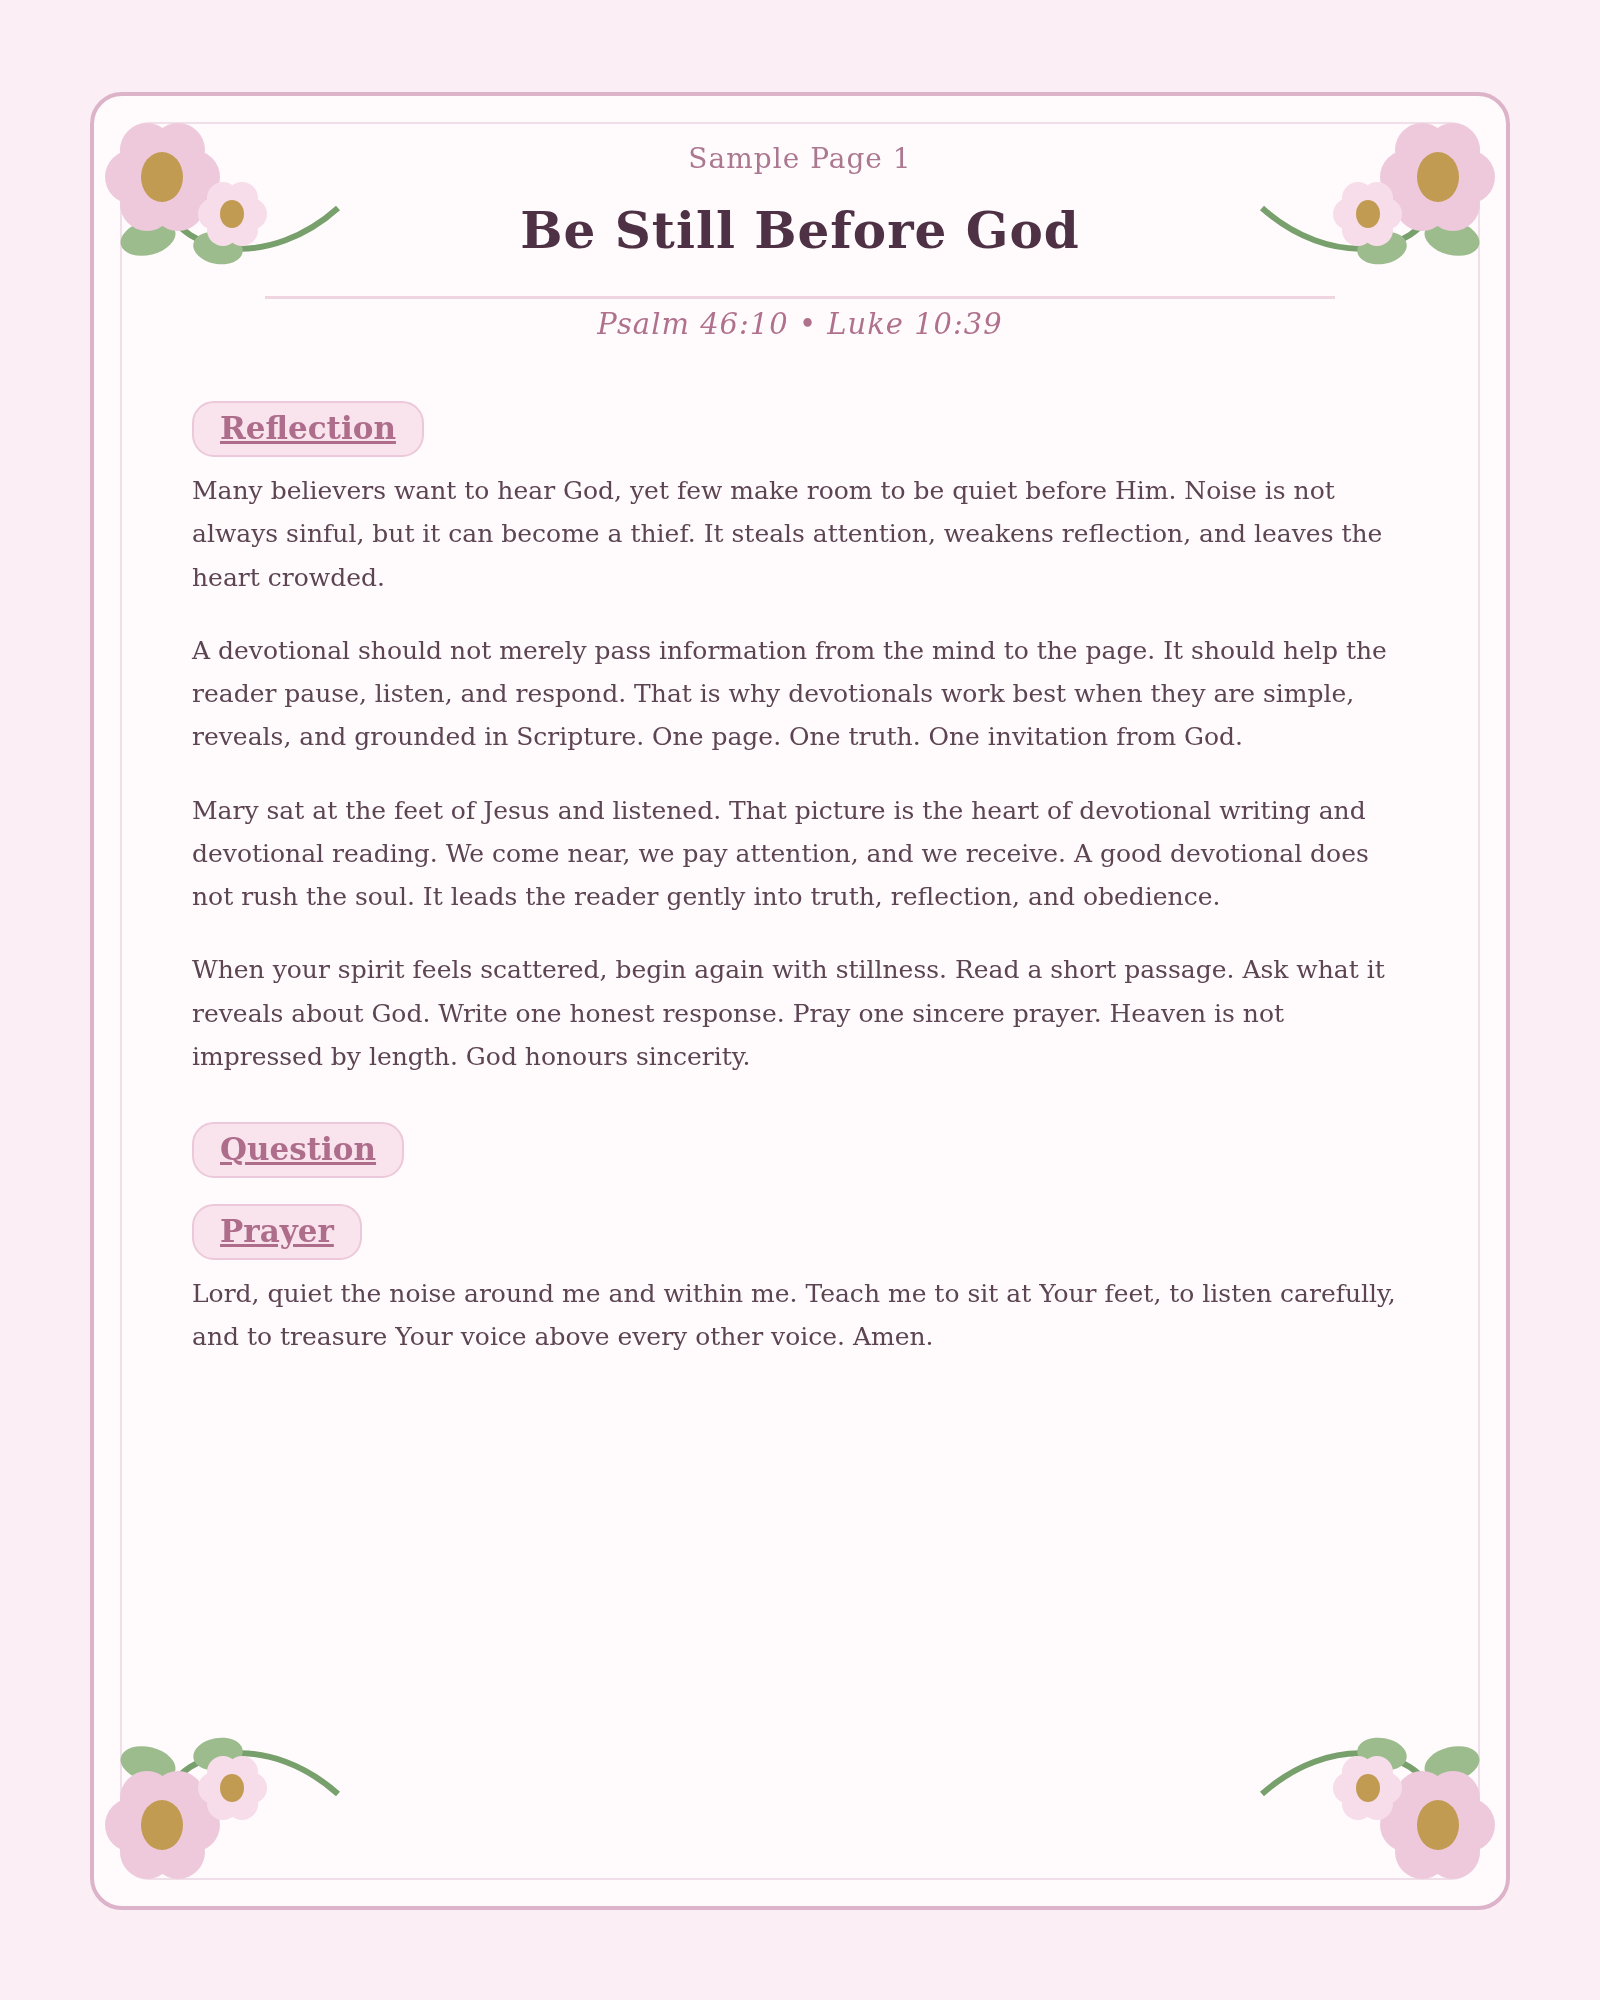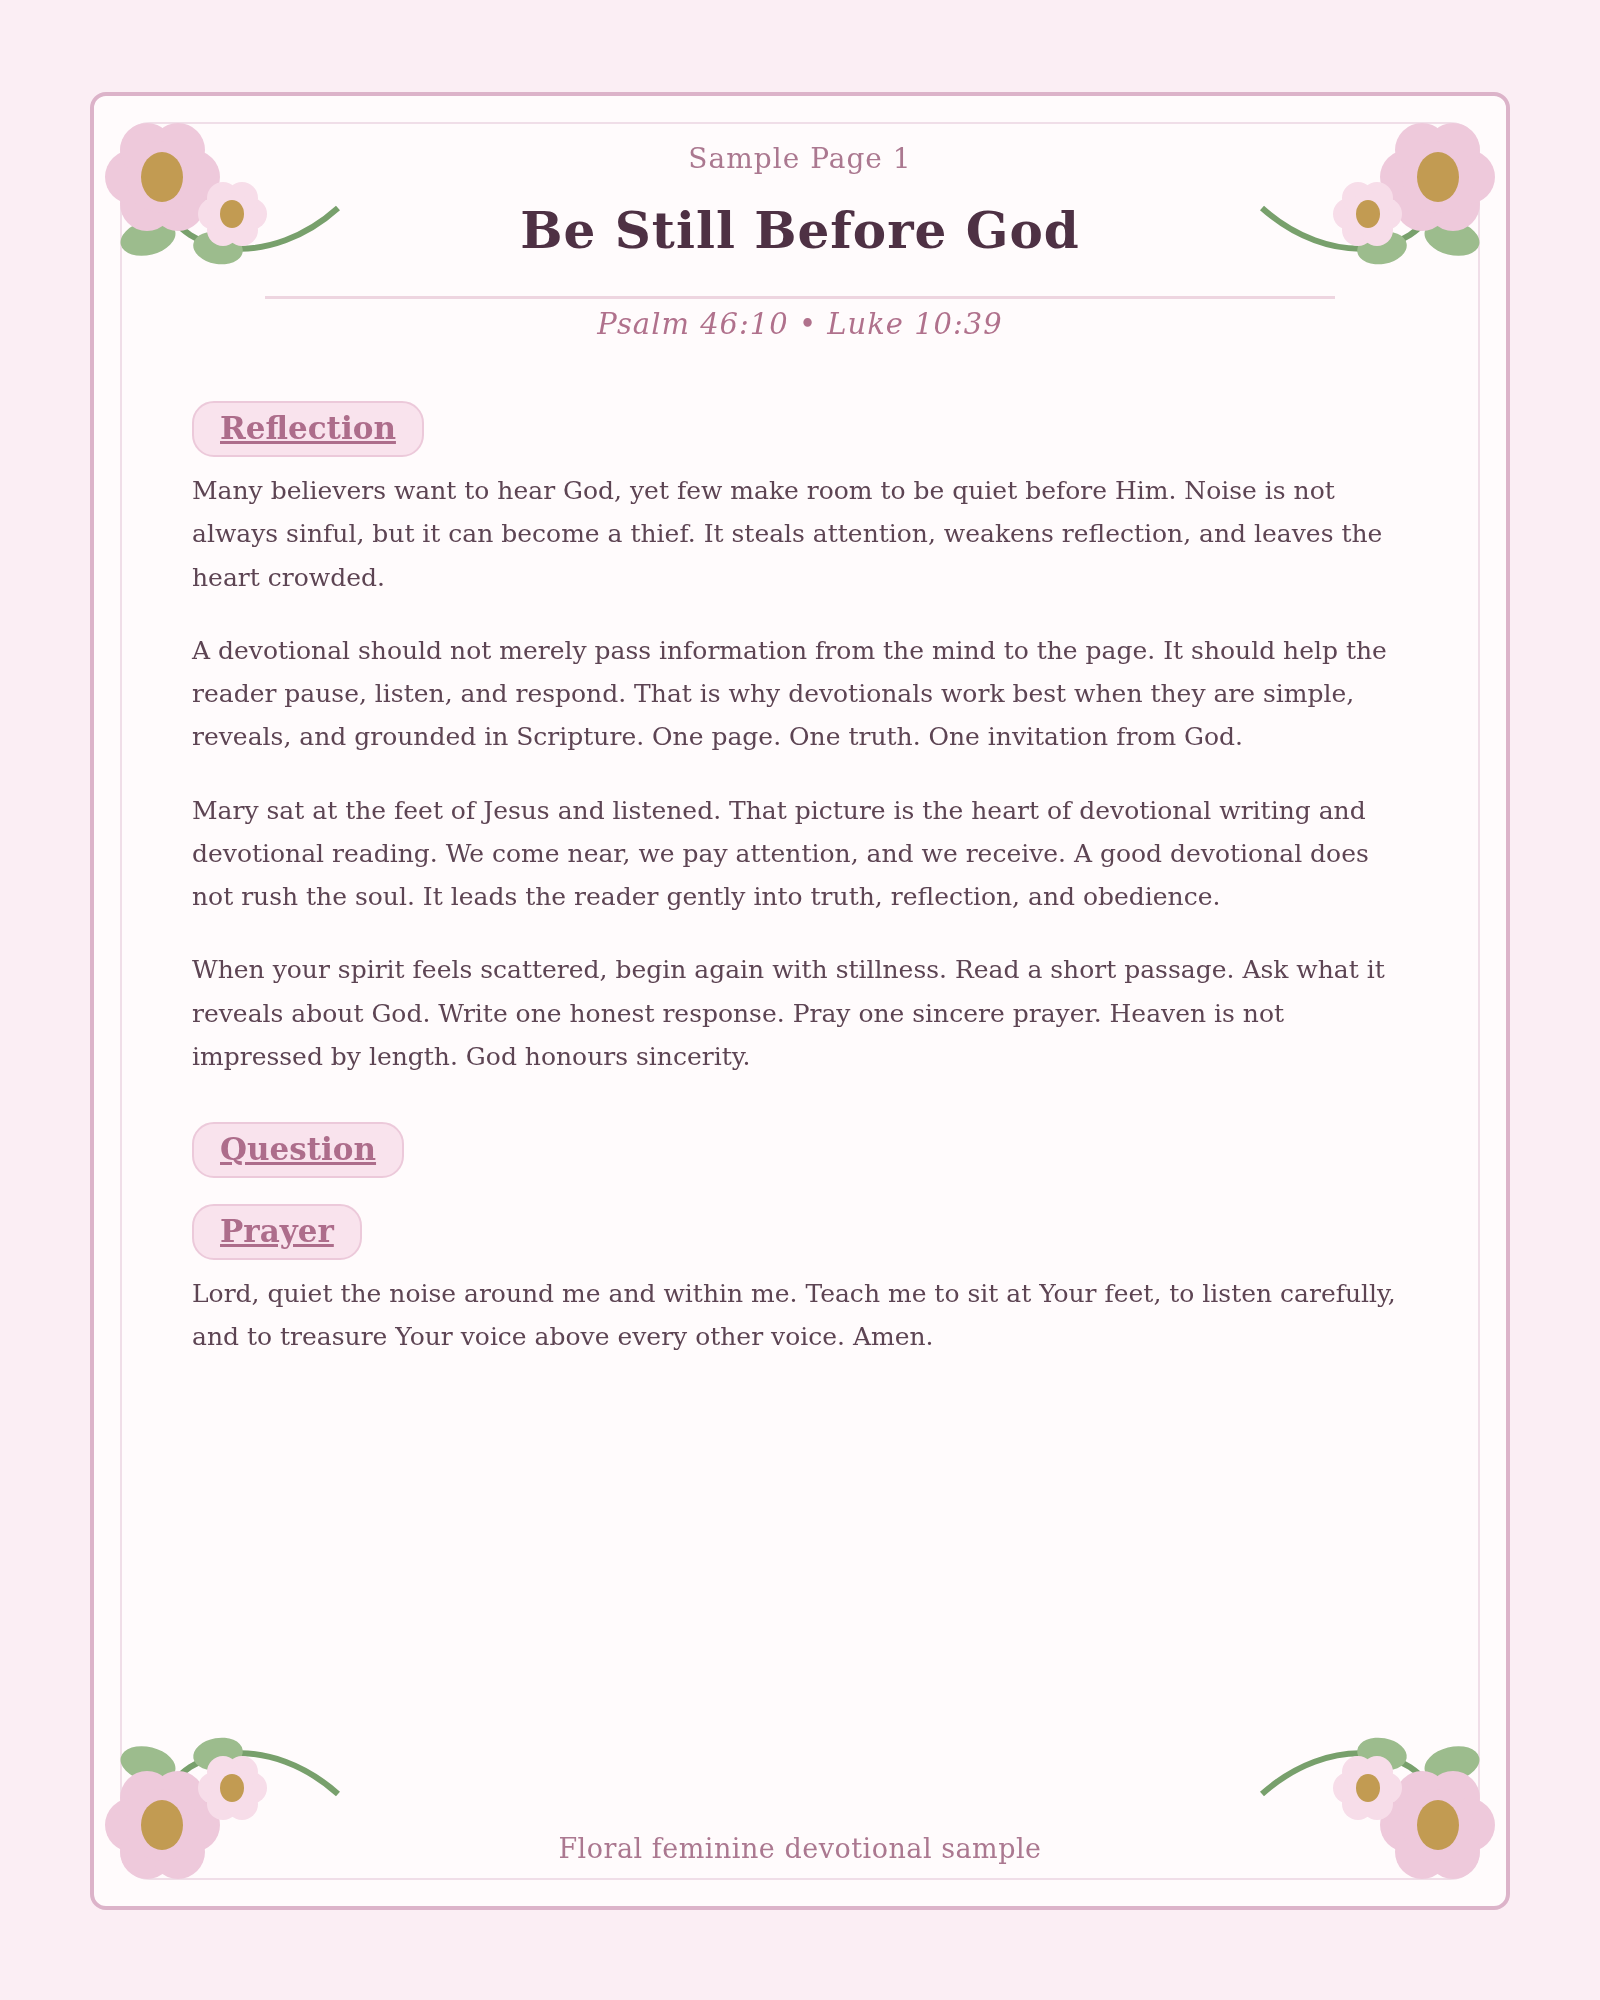--- a/index.html
+++ b/index.html
@@ -11,21 +11,21 @@
     background: #fbeef4;
     font-family: "DejaVu Serif", "Liberation Serif", serif;
     overflow: hidden;
   }
   .card {
     position: absolute;
     left: 90px; top: 92px;
     width: 1420px; height: 1818px;
     background: #fffbfc;
     border: 4px solid #dcb3c9;
-    border-radius: 16px;
+    border-radius: 32px;
   }
   .inner-frame {
     position: absolute;
     left: 26px; top: 26px; right: 26px; bottom: 26px;
     border: 2px solid #f0dee8;
     border-radius: 30px;
     pointer-events: none;
   }
   .corner {
     position: absolute;
@@ -246,15 +246,14 @@
         </section>
 
         <section>
           <span class="badge">Prayer</span>
           <p class="para">Lord, quiet the noise around me and within me. Teach me to sit at Your feet, to listen carefully, and to treasure Your voice above every other voice. Amen.</p>
         </section>
 
       </div>
     </div>
 
-    <div class="footer">Floral feminine devotional sample</div>
   </div>
 </div>
 
 </body></html>

